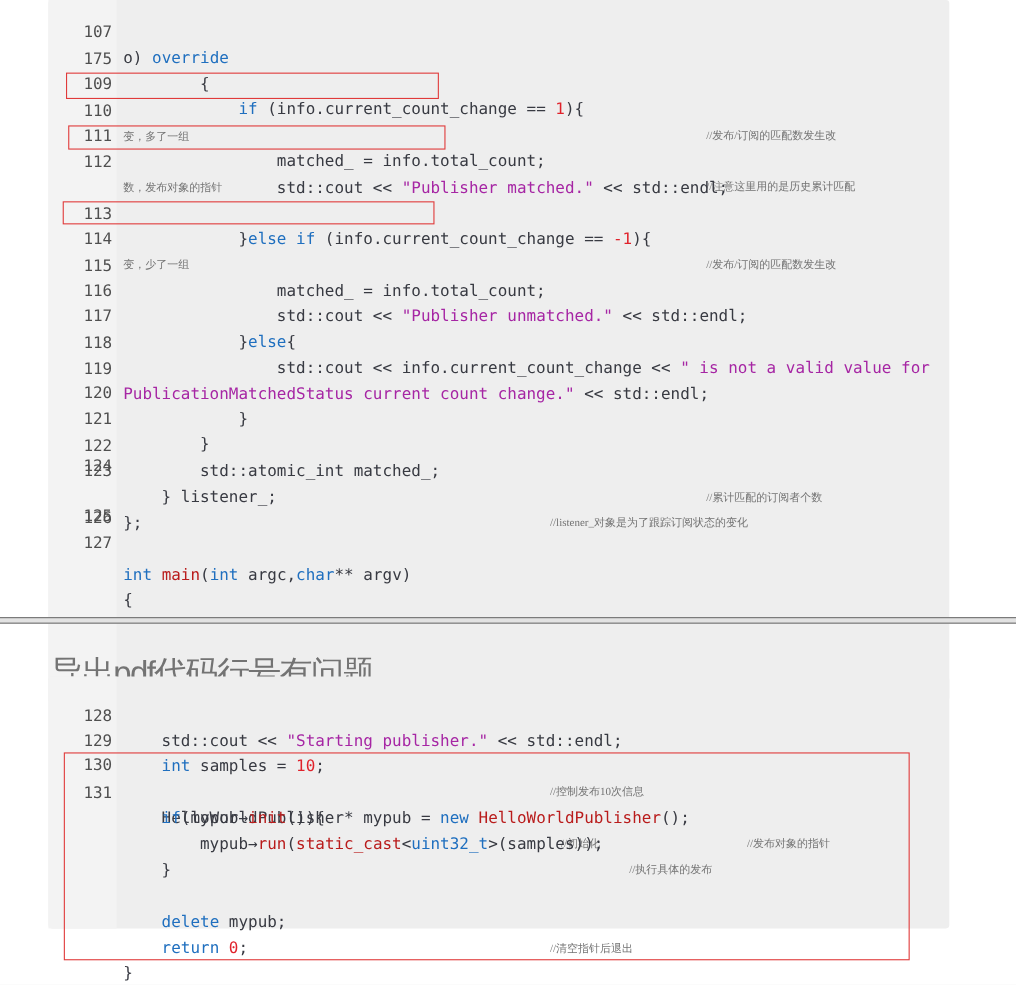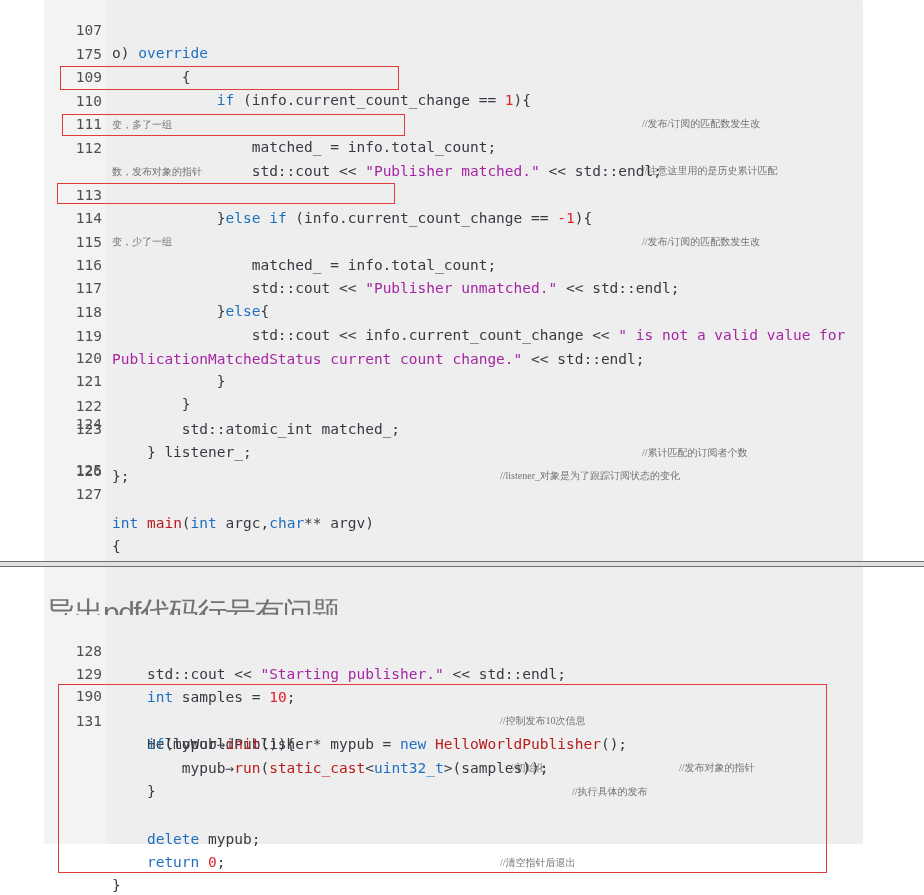--- a/index.html
+++ b/index.html
@@ -164,21 +164,21 @@
     <span class="src">    std::cout &lt;&lt; <span class="str">"Starting publisher."</span> &lt;&lt; std::endl;</span>
   </div>
 
   <div class="line" style="top:25px;">
     <span class="ln">129</span>
     <span class="src">    <span class="kw">int</span> samples = <span class="num">10</span>;</span>
     <span class="cm" style="left:456px;">//控制发布10次信息</span>
   </div>
 
   <div class="line" style="top:47px;">
-    <span class="ln">190</span>
+    <span class="ln">130</span>
   </div>
 
   <div class="line" style="top:72px;">
     <span class="ln">131</span>
     <span class="src">    HelloWorldPublisher* mypub = <span class="kw">new</span> <span class="fn">HelloWorldPublisher</span>();</span>
     <span class="cm" style="left:635px;text-align:center;">//发布对象的指针</span>
   </div>
   <div class="line" style="top:95px;">
     <span class="src">    <span class="kw">if</span>(mypub→<span class="fn">init</span>()){</span>
     <span class="cm" style="left:466px;">//初始化</span>

